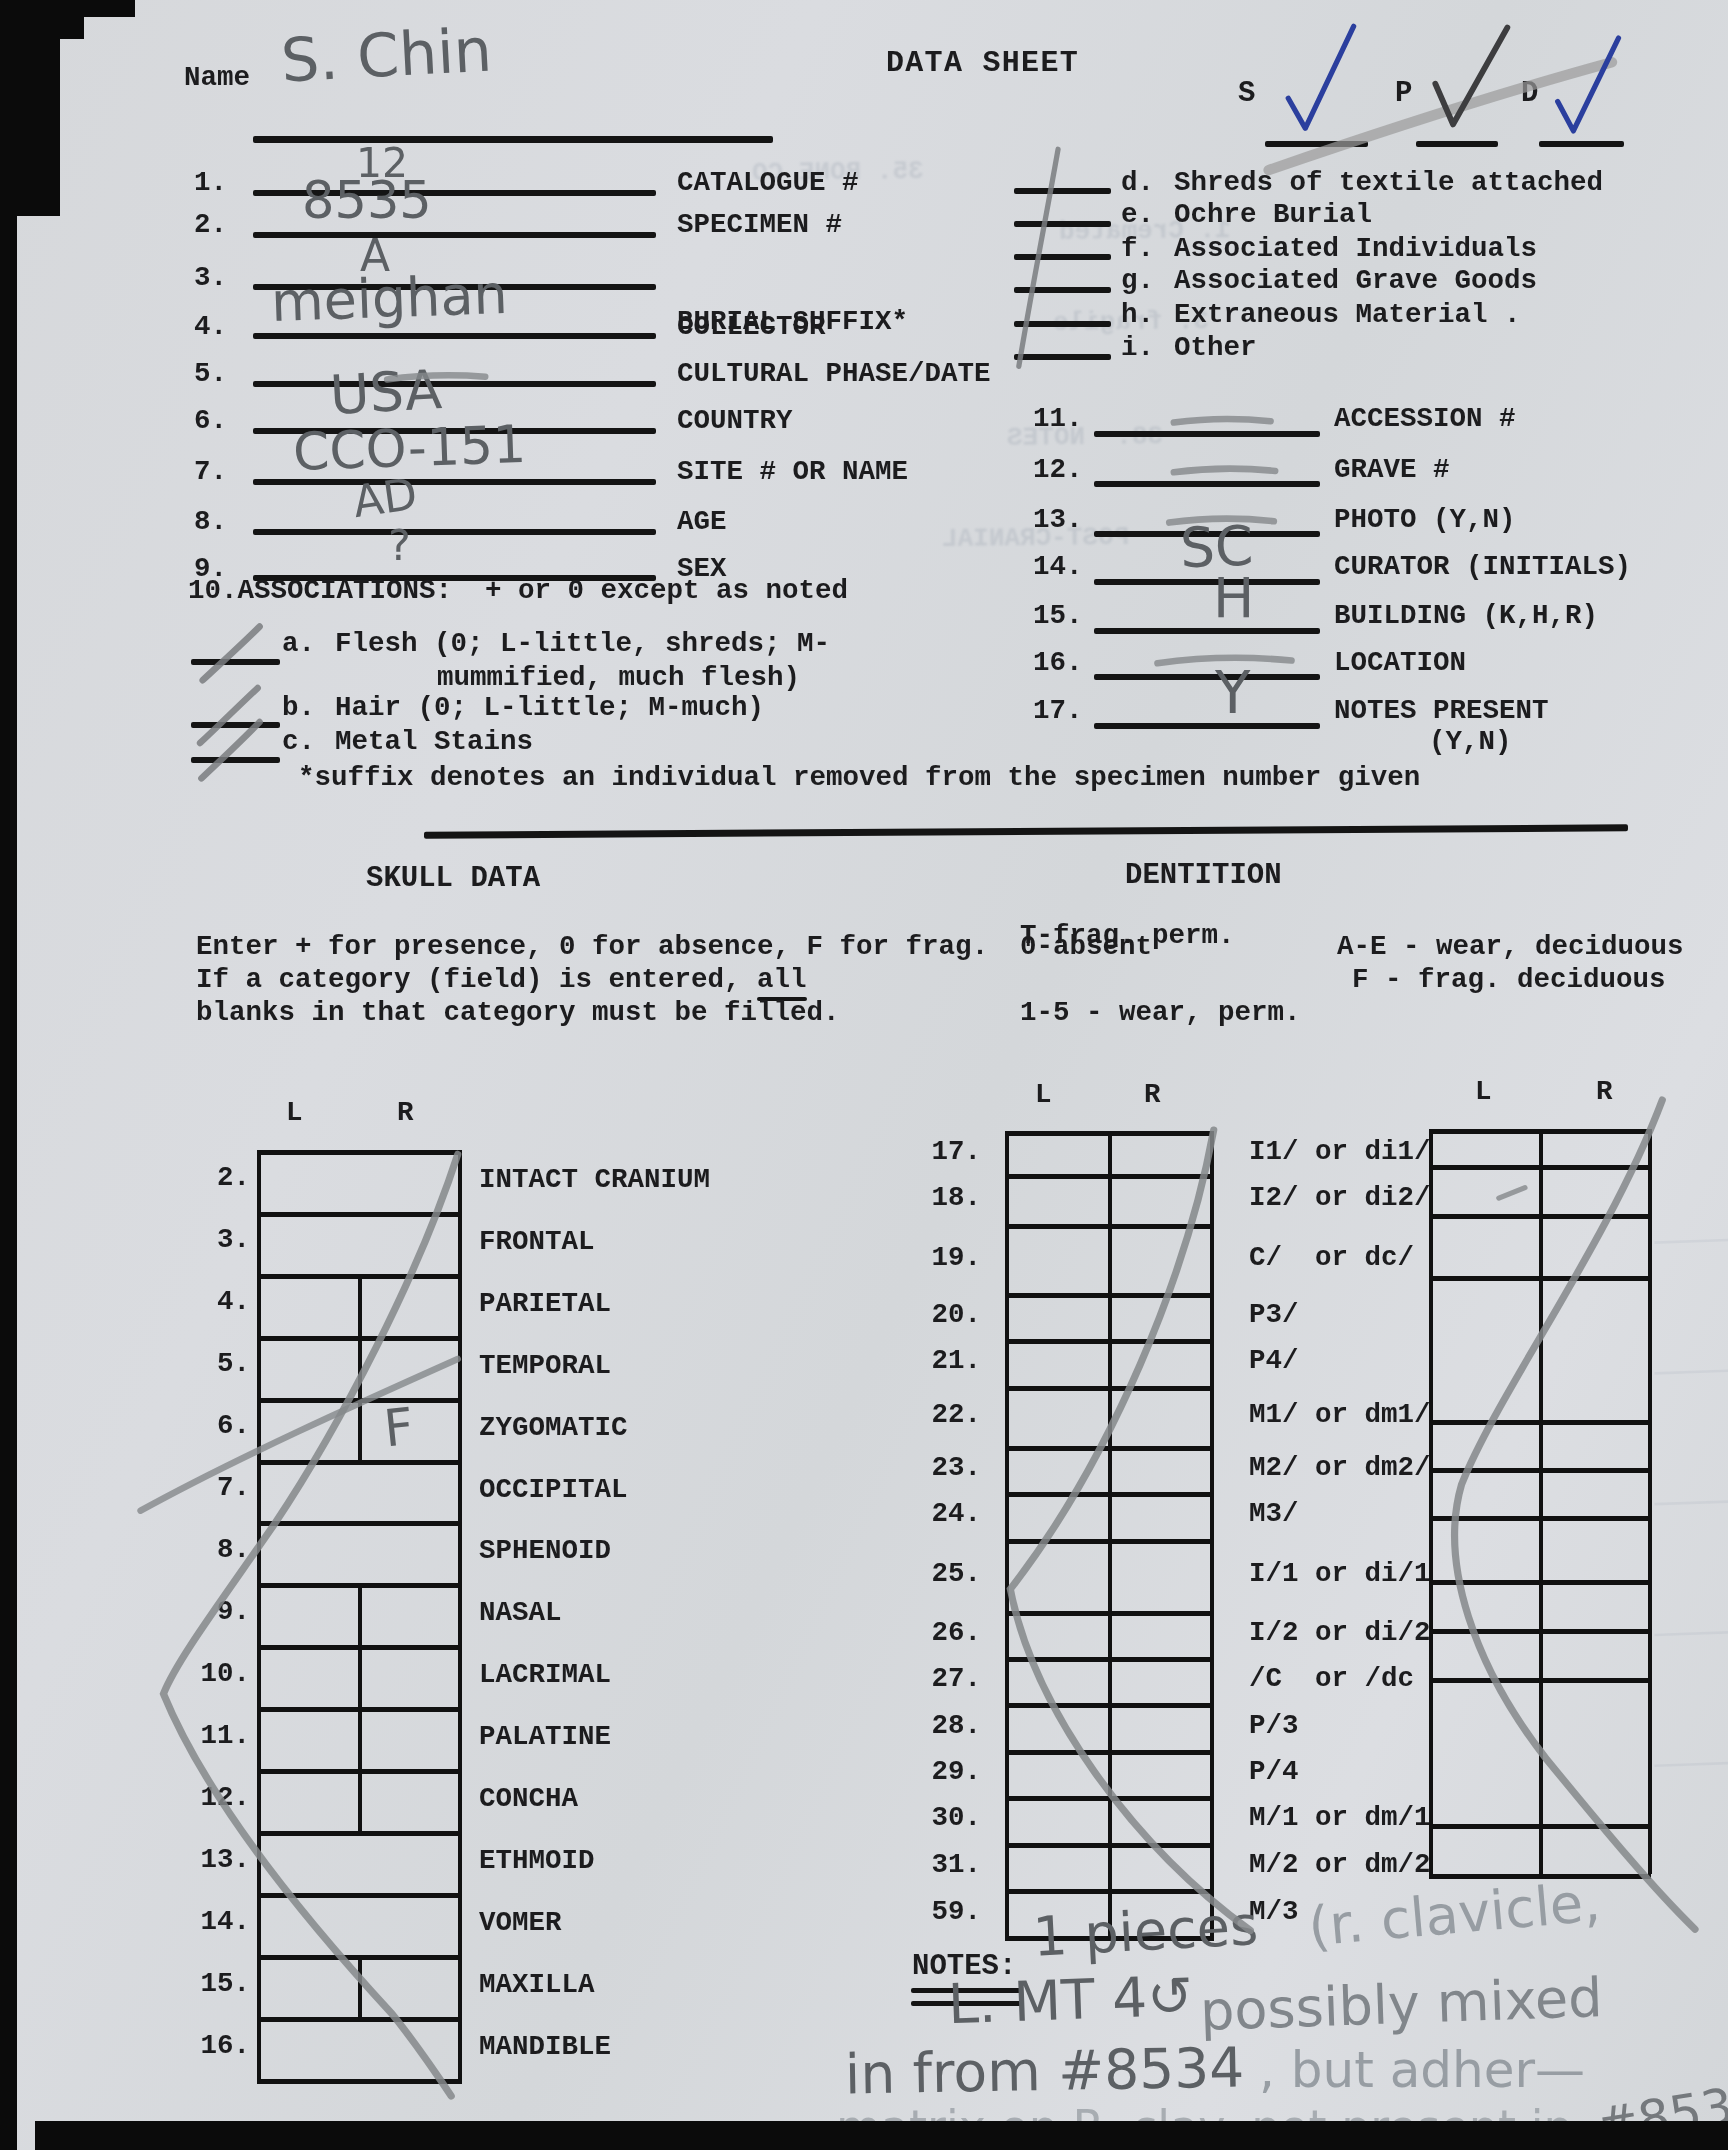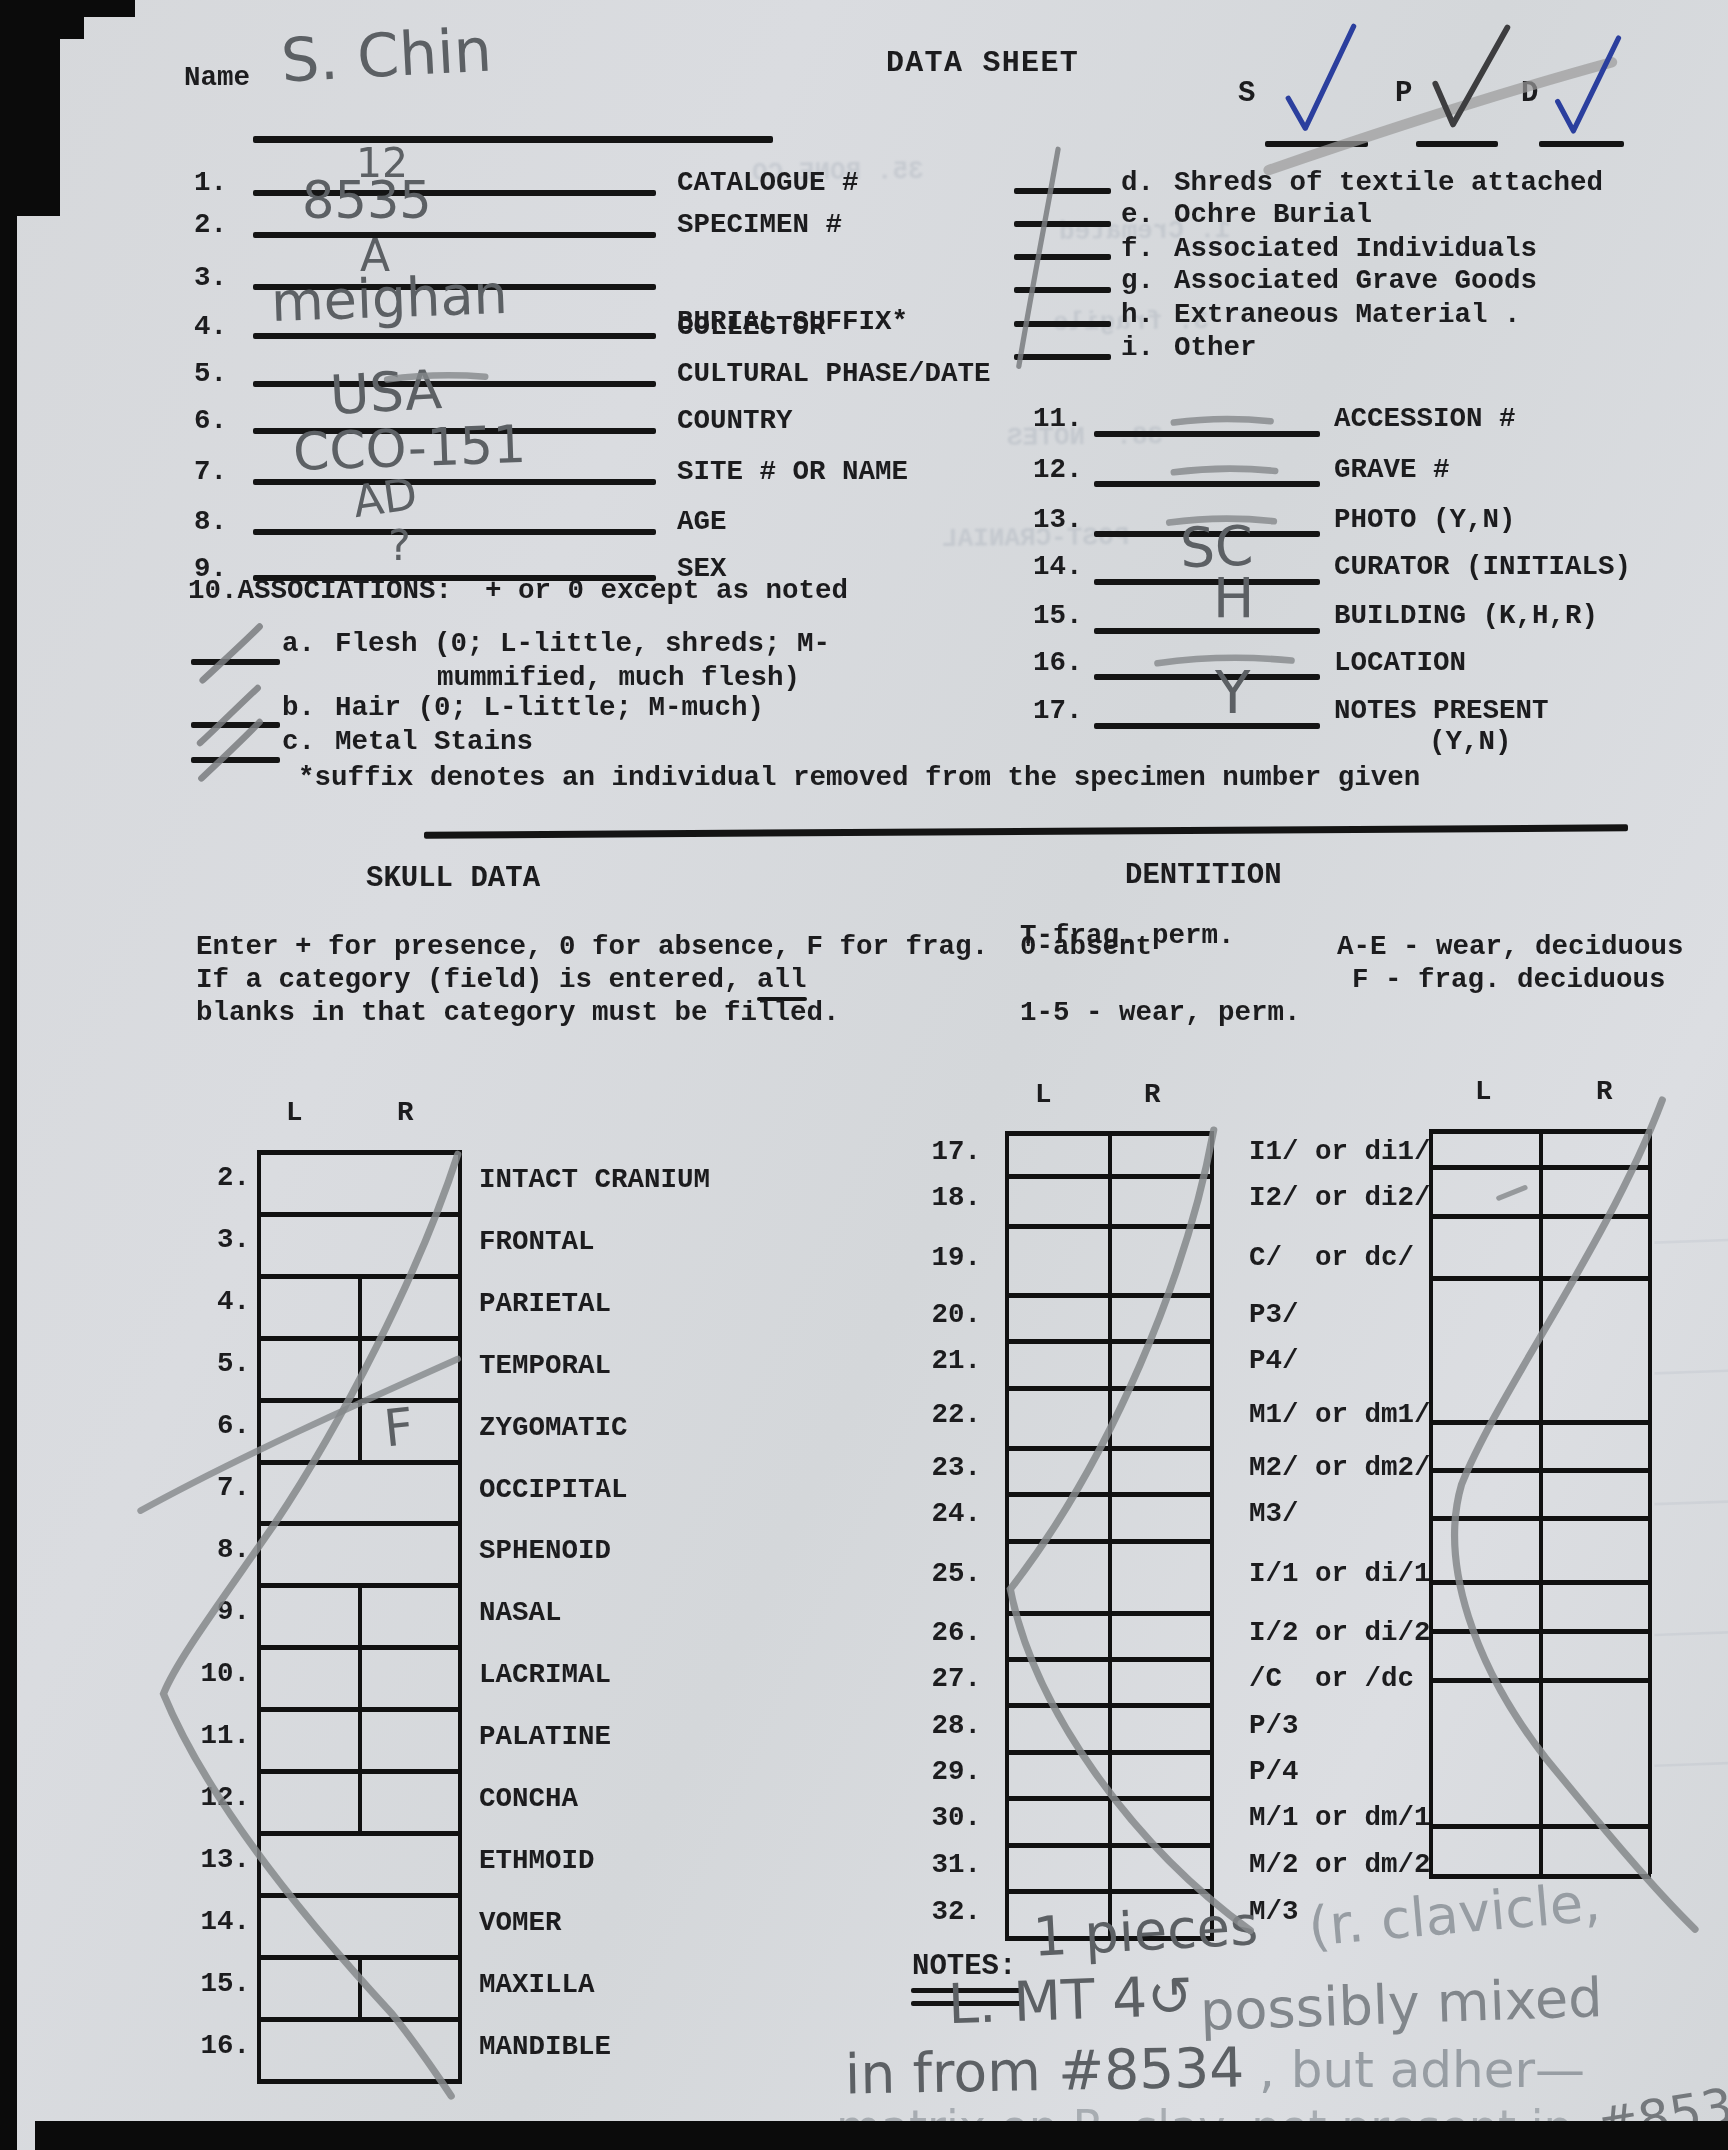--- a/index.html
+++ b/index.html
@@ -229,21 +229,21 @@
       <div class="tw" style="left: 921px; top: 1663px; font-size: 27.5px; width: 60px; text-align: right;">27.</div>
       <div class="tw" style="left: 1249px; top: 1663px; font-size: 27.5px;">/C  or /dc</div>
       <div class="tw" style="left: 921px; top: 1710px; font-size: 27.5px; width: 60px; text-align: right;">28.</div>
       <div class="tw" style="left: 1249px; top: 1710px; font-size: 27.5px;">P/3</div>
       <div class="tw" style="left: 921px; top: 1756px; font-size: 27.5px; width: 60px; text-align: right;">29.</div>
       <div class="tw" style="left: 1249px; top: 1756px; font-size: 27.5px;">P/4</div>
       <div class="tw" style="left: 921px; top: 1802px; font-size: 27.5px; width: 60px; text-align: right;">30.</div>
       <div class="tw" style="left: 1249px; top: 1802px; font-size: 27.5px;">M/1 or dm/1</div>
       <div class="tw" style="left: 921px; top: 1849px; font-size: 27.5px; width: 60px; text-align: right;">31.</div>
       <div class="tw" style="left: 1249px; top: 1849px; font-size: 27.5px;">M/2 or dm/2</div>
-      <div class="tw" style="left: 921px; top: 1896px; font-size: 27.5px; width: 60px; text-align: right;">32.</div>
+      <div class="tw" style="left: 921px; top: 1896px; font-size: 27.5px; width: 60px; text-align: right;">59.</div>
       <div class="tw" style="left: 1249px; top: 1896px; font-size: 27.5px;">M/3</div>
       <div class="tline" style="left: 1429px; top: 1129px; width: 222px; height: 4.6px;"></div>
       <div class="tline" style="left: 1429px; top: 1165px; width: 222px; height: 4.6px;"></div>
       <div class="tline" style="left: 1429px; top: 1214px; width: 222px; height: 4.6px;"></div>
       <div class="tline" style="left: 1429px; top: 1276px; width: 222px; height: 4.6px;"></div>
       <div class="tline" style="left: 1429px; top: 1420px; width: 222px; height: 4.6px;"></div>
       <div class="tline" style="left: 1429px; top: 1468px; width: 222px; height: 4.6px;"></div>
       <div class="tline" style="left: 1429px; top: 1516px; width: 222px; height: 4.6px;"></div>
       <div class="tline" style="left: 1429px; top: 1580px; width: 222px; height: 4.6px;"></div>
       <div class="tline" style="left: 1429px; top: 1629px; width: 222px; height: 4.6px;"></div>

